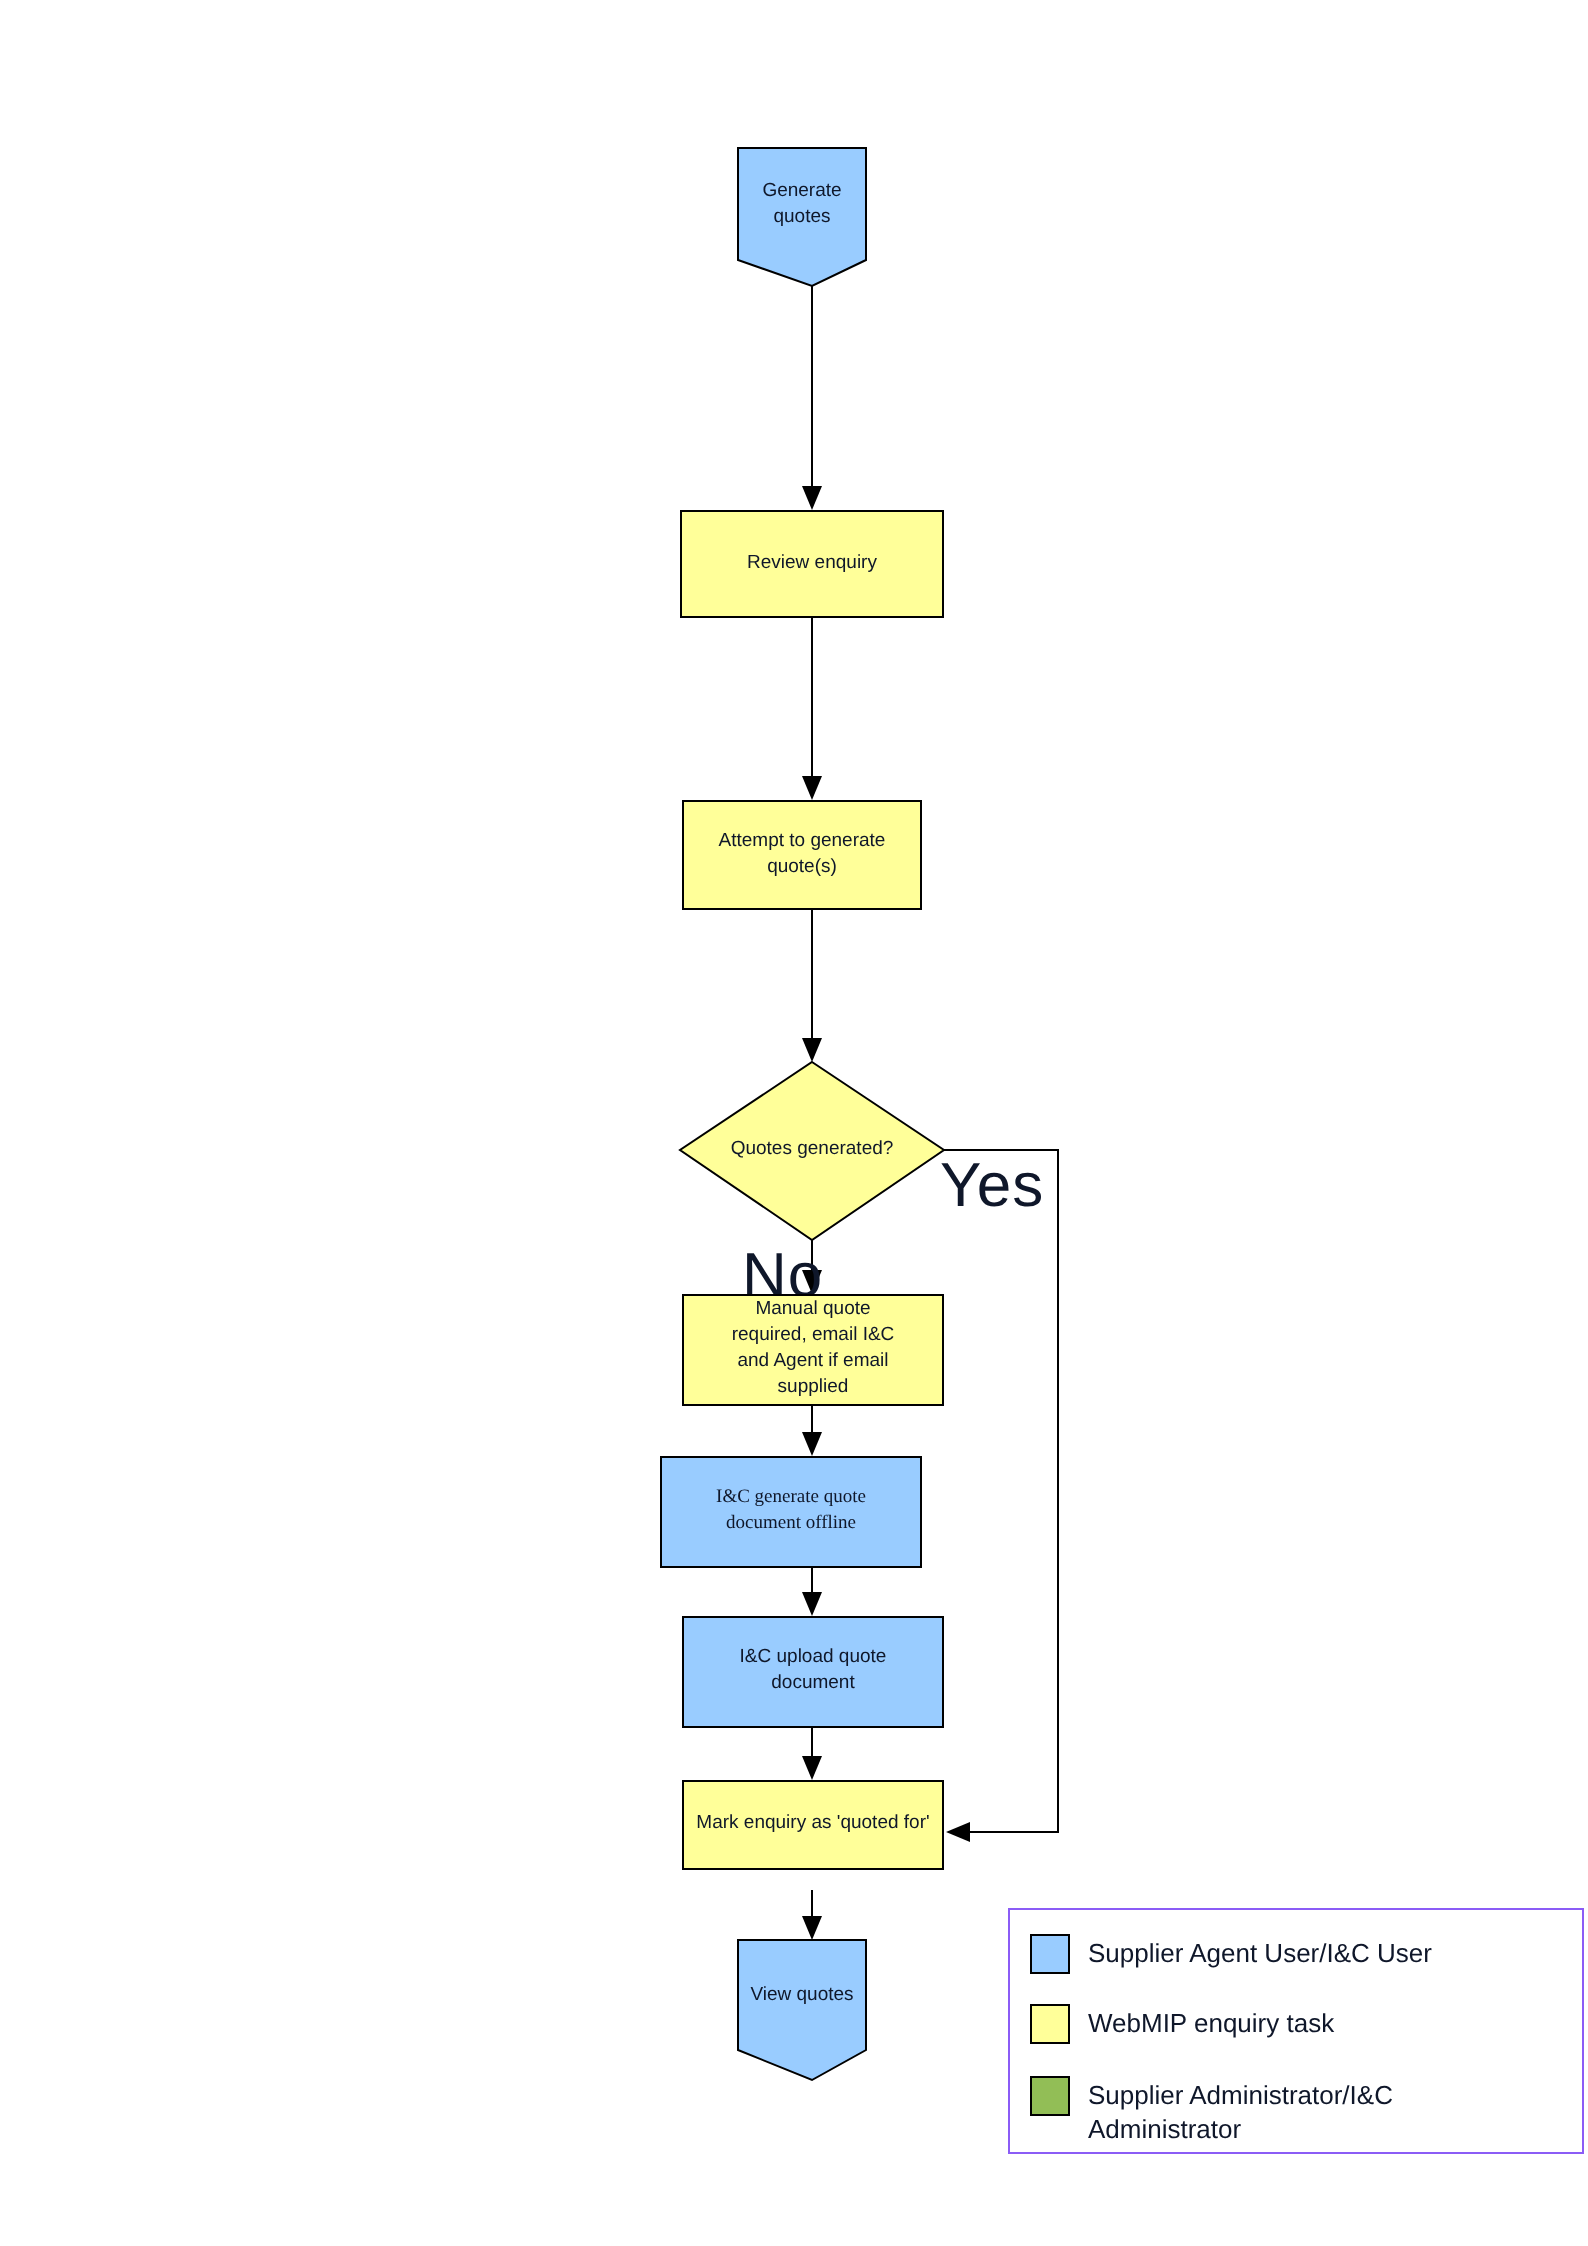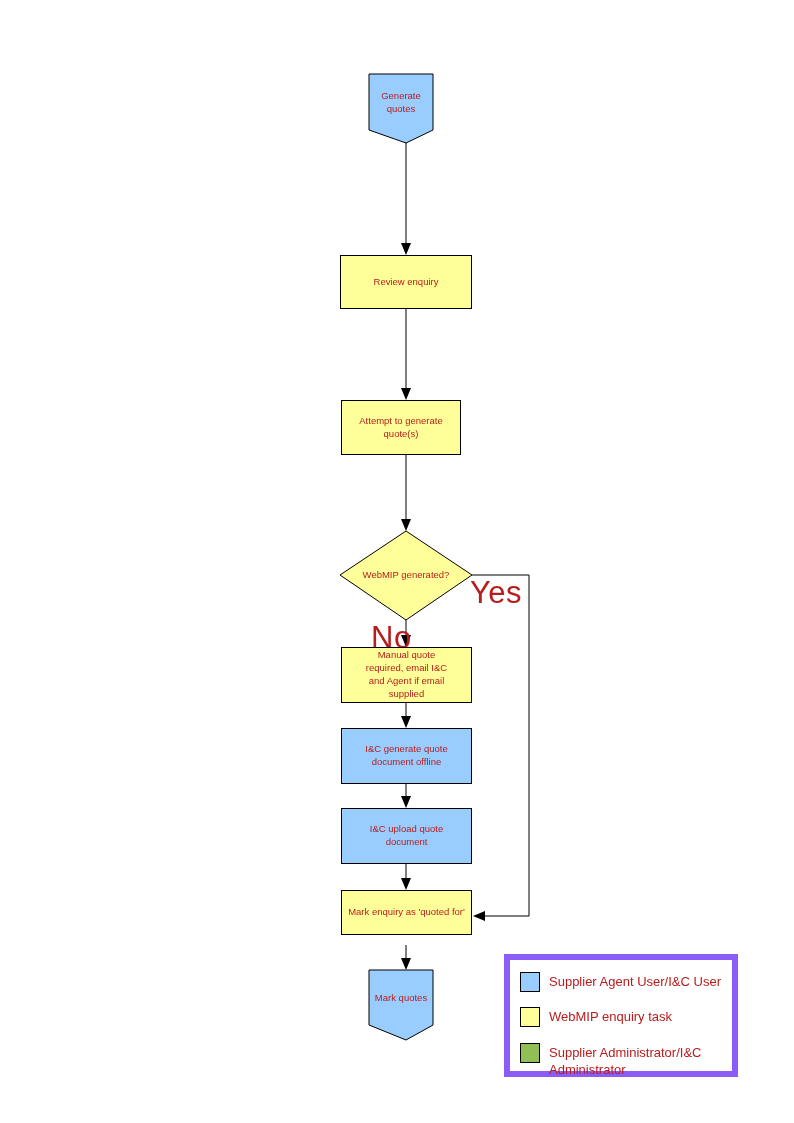--- a/index.html
+++ b/index.html
@@ -1,38 +1,38 @@
 <!DOCTYPE html>
 <html><head>
 <meta charset="utf-8">
 <style>
   html,body{margin:0;padding:0;background:#ffffff;}
   .canvas{
     position:relative;width:794px;height:1123px;background:#ffffff;
-    font-family:"Liberation Sans",sans-serif;color:#b91c1c;overflow:hidden;
+    font-family:"Liberation Sans",sans-serif;color:#0f172a;overflow:hidden;
   }
   svg.layer{position:absolute;left:0;top:0;width:794px;height:1123px;}
   .node{
     position:absolute;display:flex;align-items:center;justify-content:center;
     text-align:center;border:1px solid #000;box-sizing:border-box;
     font-size:9.5px;line-height:1.35;padding:16px;
   }
   .fill-yellow{background:#FFFF99;}
   .fill-blue{background:#99CCFF;}
   .nowrap{white-space:nowrap;padding:0;}
   .shape-label{
     position:absolute;display:flex;align-items:center;justify-content:center;
     text-align:center;font-size:9.5px;line-height:1.35;pointer-events:none;
   }
   .branch-label{
     position:absolute;font-size:31px;line-height:1;letter-spacing:0.5px;
   }
   .legend{
-    position:absolute;left:504px;top:954px;width:234px;height:123px;
-    border:6px solid #8b5cf6;background:#fff;box-sizing:border-box;
+    position:absolute;left:504px;top:954px;width:288px;height:123px;
+    border:1px solid #8b5cf6;background:#fff;box-sizing:border-box;
   }
   .legend-row{position:absolute;left:10px;display:flex;align-items:flex-start;}
   .swatch{
     width:20px;height:20px;border:1px solid #000;box-sizing:border-box;
     flex:0 0 auto;margin-right:9px;
   }
   .sw-blue{background:#99CCFF;}
   .sw-yellow{background:#FFFF99;}
   .sw-green{background:#92BE56;}
   .legend-label{font-size:13px;line-height:1.3;width:190px;padding-top:2px;}
@@ -76,35 +76,35 @@
     <polyline points="472,575 529,575 529,916 485,916" fill="none" stroke="#000" stroke-width="1"></polyline>
     <polygon points="485,911 485,921 473,916" fill="#000"></polygon>
   </svg>
 
   <div class="shape-label" style="left:369px;top:76px;width:64px;height:54px;">Generate quotes</div>
 
   <div class="node fill-yellow" style="left:340px;top:255px;width:132px;height:54px;">Review enquiry</div>
 
   <div class="node fill-yellow" style="left:341px;top:400px;width:120px;height:55px;">Attempt to generate quote(s)</div>
 
-  <div class="shape-label" style="left:356px;top:553px;width:100px;height:44px;">WebMIP generated?</div>
+  <div class="shape-label" style="left:356px;top:553px;width:100px;height:44px;">Quotes generated?</div>
 
   <div class="branch-label" style="left:470px;top:577px;">Yes</div>
 
   <div class="branch-label" style="left:371px;top:622px;">No</div>
 
   <div class="node fill-yellow" style="left:341px;top:647px;width:131px;height:56px;">Manual quote required, email I&amp;C and Agent if email supplied</div>
 
-  <div class="node fill-blue" style="left:341px;top:728px;width:131px;height:56px;">I&amp;C generate quote document offline</div>
+  <div class="node fill-blue" style="left:330px;top:728px;width:131px;height:56px;font-family:Liberation Serif, serif;">I&amp;C generate quote document offline</div>
 
   <div class="node fill-blue" style="left:341px;top:808px;width:131px;height:56px;">I&amp;C upload quote document</div>
 
   <div class="node fill-yellow nowrap" style="left:341px;top:890px;width:131px;height:45px;">Mark enquiry as 'quoted for'</div>
 
-  <div class="shape-label" style="left:369px;top:972px;width:64px;height:52px;">Mark quotes</div>
+  <div class="shape-label" style="left:369px;top:972px;width:64px;height:52px;">View quotes</div>
 
   <div class="legend">
     <div class="legend-row" style="top:12px;">
       <div class="swatch sw-blue"></div>
       <div class="legend-label">Supplier Agent User/I&amp;C User</div>
     </div>
     <div class="legend-row" style="top:47px;">
       <div class="swatch sw-yellow"></div>
       <div class="legend-label">WebMIP enquiry task</div>
     </div>

